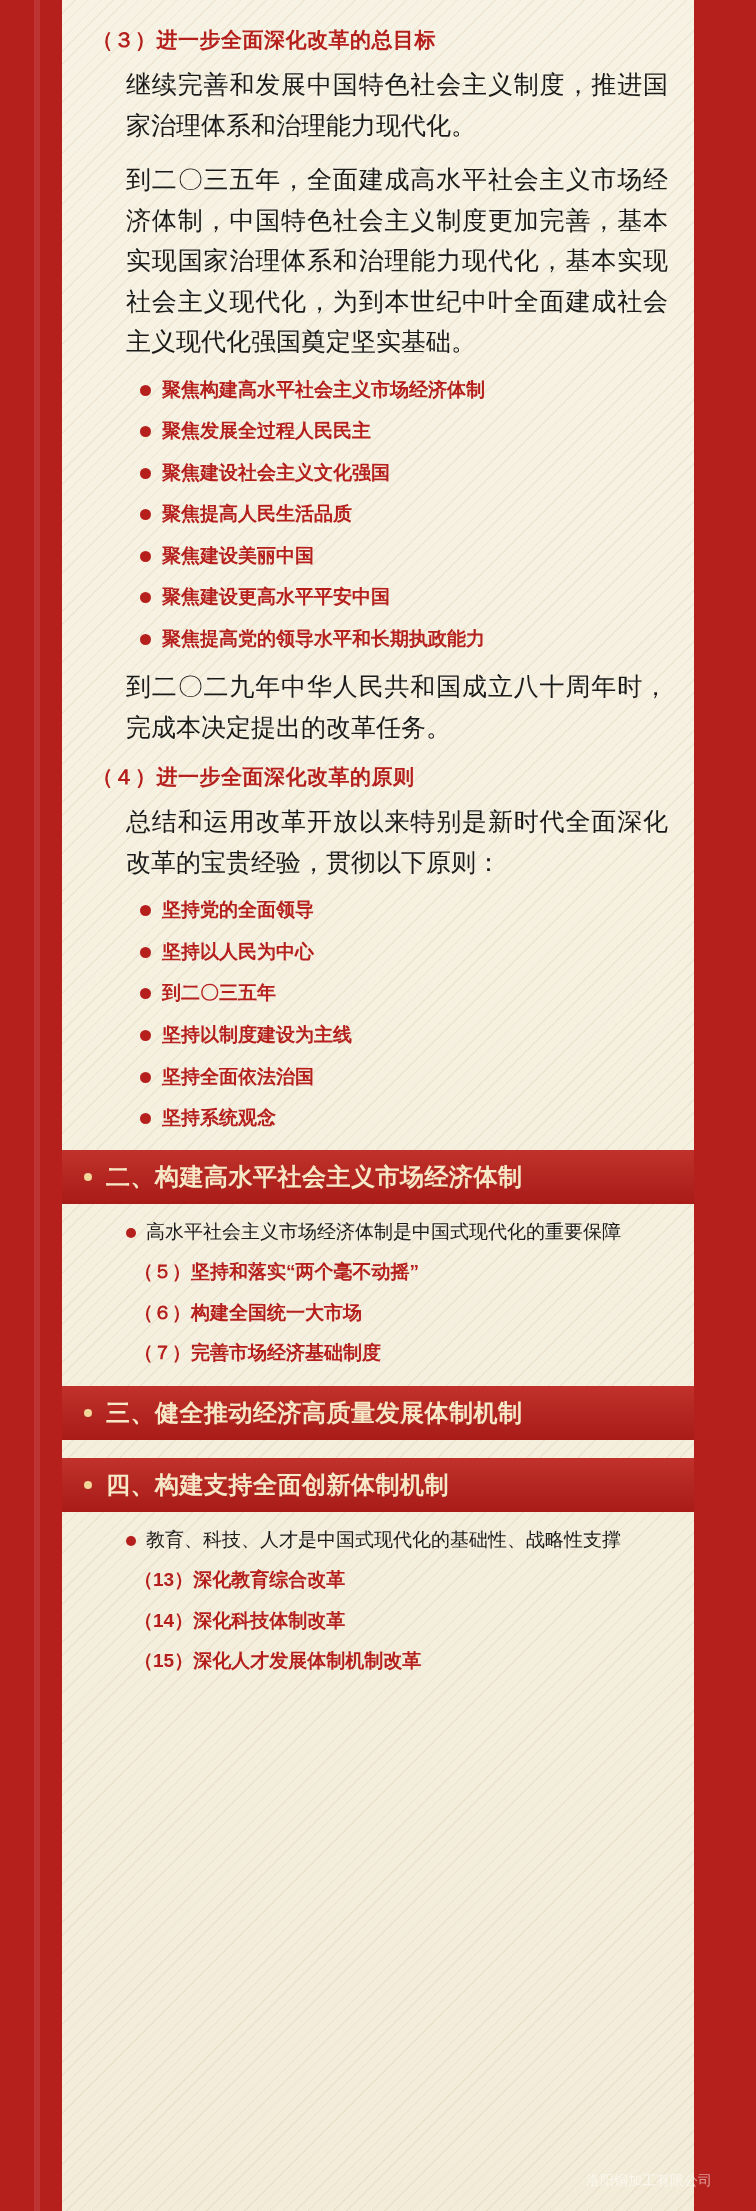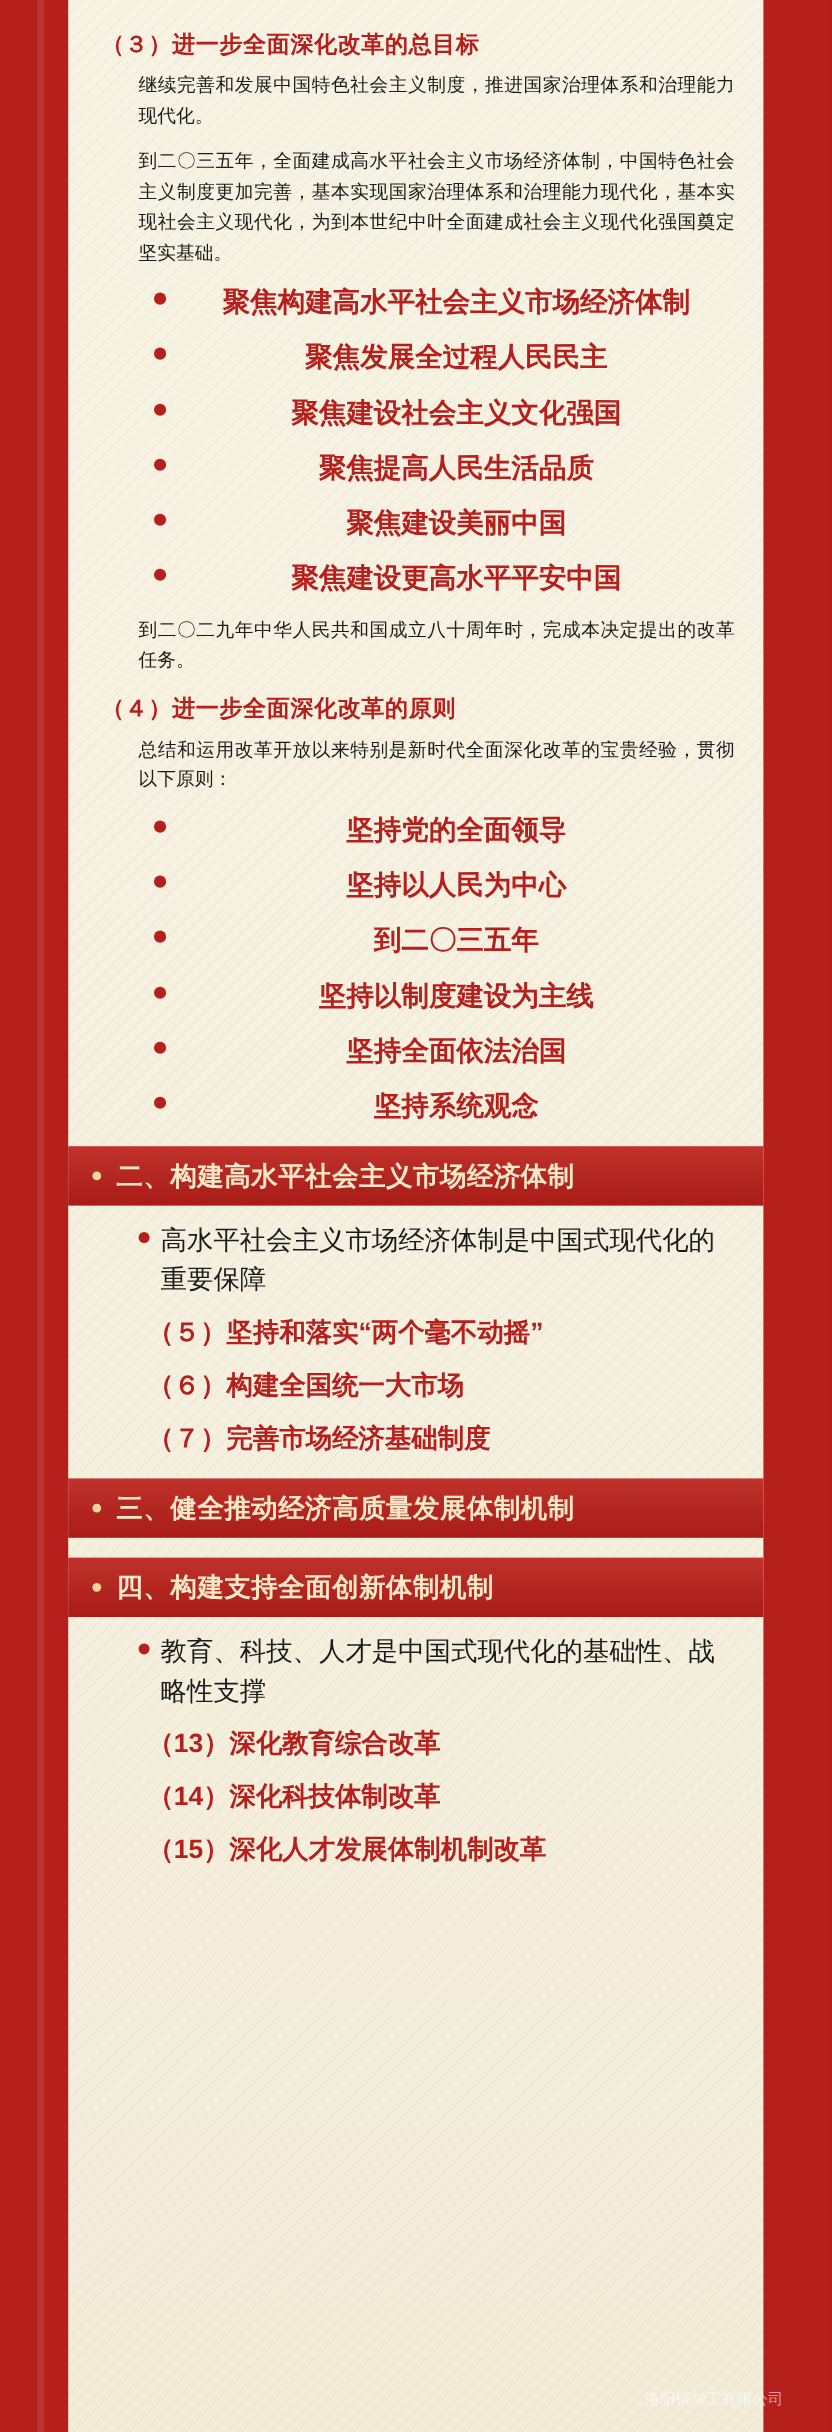--- a/index.html
+++ b/index.html
@@ -59,41 +59,40 @@
   h3.sub-title {
     color: #b51f1c;
     font-size: 21px;
     font-weight: bold;
     margin: 16px 0 10px 0;
     letter-spacing: 0.5px;
   }
 
   p.body-text {
     color: #1a1a1a;
-    font-size: 17px;
+    font-size: 25px;
     line-height: 1.62;
     margin: 0 0 14px 0;
     text-align: justify;
     padding-left: 34px;
   }
 
   ul.bullets {
     list-style: none;
     margin: 0 0 12px 0;
     padding: 0 0 0 48px;
   }
   ul.bullets li {
     position: relative;
     color: #b51f1c;
-    font-size: 25px;
+    font-size: 19px;
     font-weight: bold;
     line-height: 1.45;
     margin: 0 0 14px 0;
     padding-left: 22px;
-    text-align: center;
   }
   ul.bullets li:before {
     content: "";
     position: absolute;
     left: 0;
     top: 9px;
     width: 11px;
     height: 11px;
     background: #b51f1c;
     border-radius: 50%;
@@ -125,21 +124,21 @@
   }
 
   
   ul.sec-list {
     list-style: none;
     margin: 0 0 6px 0;
     padding: 0 0 0 34px;
   }
   ul.sec-list li {
     position: relative;
-    font-size: 24px;
+    font-size: 19px;
     line-height: 1.5;
     margin: 0 0 12px 0;
     padding-left: 20px;
     color: #1a1a1a;
   }
   ul.sec-list li.lead:before {
     content: "";
     position: absolute;
     left: 0;
     top: 10px;
@@ -179,20 +178,21 @@
 
       <p class="body-text">到二〇三五年，全面建成高水平社会主义市场经济体制，中国特色社会主义制度更加完善，基本实现国家治理体系和治理能力现代化，基本实现社会主义现代化，为到本世纪中叶全面建成社会主义现代化强国奠定坚实基础。</p>
 
       <ul class="bullets">
         <li>聚焦构建高水平社会主义市场经济体制</li>
         <li>聚焦发展全过程人民民主</li>
         <li>聚焦建设社会主义文化强国</li>
         <li>聚焦提高人民生活品质</li>
         <li>聚焦建设美丽中国</li>
         <li>聚焦建设更高水平平安中国</li>
+        <li>聚焦提高党的领导水平和长期执政能力</li>
       </ul>
 
       <p class="body-text">到二〇二九年中华人民共和国成立八十周年时，完成本决定提出的改革任务。</p>
 
       <h3 class="sub-title">（４）进一步全面深化改革的原则</h3>
 
       <p class="body-text">总结和运用改革开放以来特别是新时代全面深化改革的宝贵经验，贯彻以下原则：</p>
 
       <ul class="bullets">
         <li>坚持党的全面领导</li>

